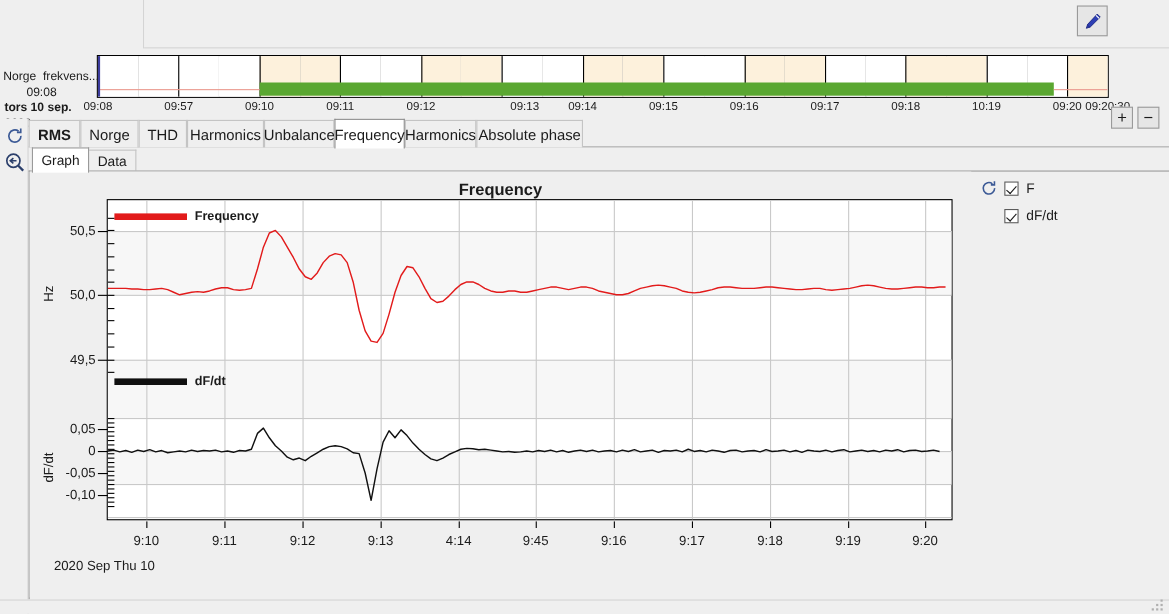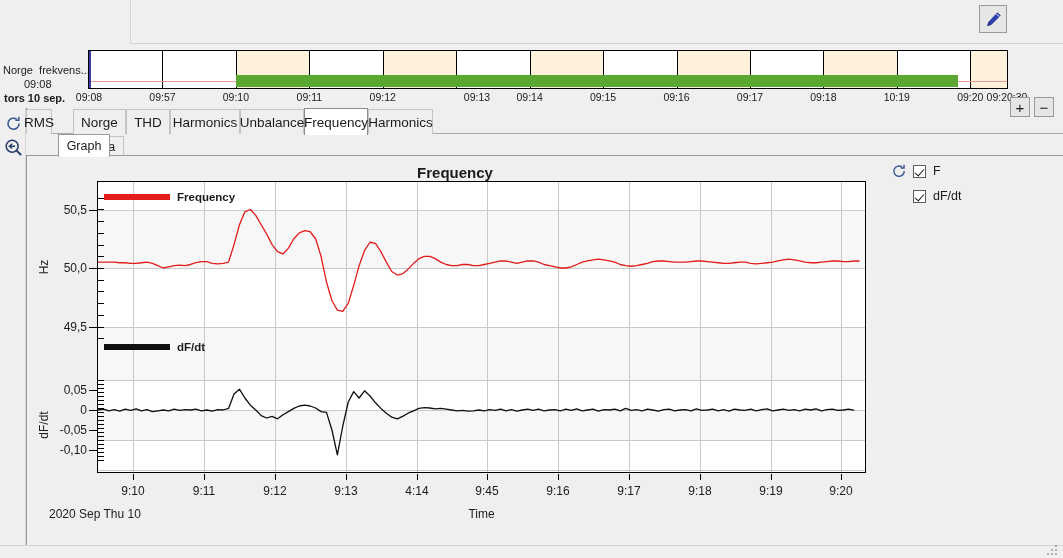--- a/index.html
+++ b/index.html
@@ -446,45 +446,48 @@
       <svg width="19" height="19" viewBox="0 0 20 20">
         <circle cx="8.6" cy="8.6" r="6.3" fill="none" stroke="#2b3f6b" stroke-width="1.6"></circle>
         <path d="M13.3 13.3 L18 18" stroke="#2b3f6b" stroke-width="2.2"></path>
         <path d="M11.6 8.6 L6.6 8.6 M8.6 6.1 L5.6 8.6 L8.6 11.1" fill="none" stroke="#2b3f6b" stroke-width="1.5"></path>
       </svg>
     </div>
   </div>
 
   <div class="tabstrip" id="tabstrip">
     <div class="tab-underline"></div>
-  <div class="mtab" style="left: 26px; width: 26px;">
+  <div class="mtab" style="left: 26px; width: 47px; font-weight: bold;">
         <span>RMS</span>
       </div>
       <div class="mtab" style="left: 73px; width: 53px;">
         <span>Norge</span>
       </div>
       <div class="mtab" style="left: 126px; width: 44px;">
         <span>THD</span>
       </div>
       <div class="mtab" style="left: 170px; width: 70px;">
         <span>Harmonics</span>
       </div>
       <div class="mtab" style="left: 240px; width: 64px;">
         <span>Unbalance</span>
       </div>
       <div class="mtab active" style="left: 304px; width: 64px;">
         <span>Frequency</span>
       </div>
       <div class="mtab" style="left: 368px; width: 65px;">
         <span>Harmonics</span>
       </div>
+      <div class="mtab" style="left: 433px; width: 97px;">
+        <span>Absolute phase</span>
+      </div>
     </div>
 
   <div class="subtabstrip" id="subtabstrip">
-      <div class="stab active" style="left: 29px; width: 52px; margin-left: 29px;">
+      <div class="stab active" style="left: 29px; width: 52px;">
         <span>Graph</span>
       </div>
       <div class="stab" style="left: 80px; width: 44px;">
         <span>Data</span>
       </div>
     </div>
 
   <div class="content">
 
     <div class="chart-card">
@@ -596,21 +599,20 @@
           <div class="ytick-major" style="top: 254px;"></div>
           <div class="ytick-text" style="left: 10px; width: 50px; top: 254px;">0</div>
           <div class="ytick-major" style="top: 274px;"></div>
           <div class="ytick-text" style="left: 10px; width: 50px; top: 274px;">-0,05</div>
           <div class="ytick-major" style="top: 294px;"></div>
           <div class="ytick-text" style="left: 10px; width: 50px; top: 294px;">-0,10</div>
           <div class="yaxis-label" style="left: -8px; top: 104px; width: 50px; text-align: center;">Hz</div>
           <div class="yaxis-label" style="left: -18px; top: 262px; width: 70px; text-align: center;">dF/dt</div>
         </div>
 
-      <div class="xaxis-title">Time</div>
       <div class="xaxis-date">2020 Sep Thu 10</div>
     </div>
 
     <div class="rightpanel">
       <div class="rp-refresh">
         <svg width="16" height="16" viewBox="0 0 20 20">
           <path d="M16.5 10 A6.5 6.5 0 1 1 14 5.1" fill="none" stroke="#3c5a96" stroke-width="1.8"></path>
           <path d="M16.3 2.2 L16.3 6.3 L12.2 6.3" fill="none" stroke="#3c5a96" stroke-width="1.8"></path>
         </svg>
       </div>

